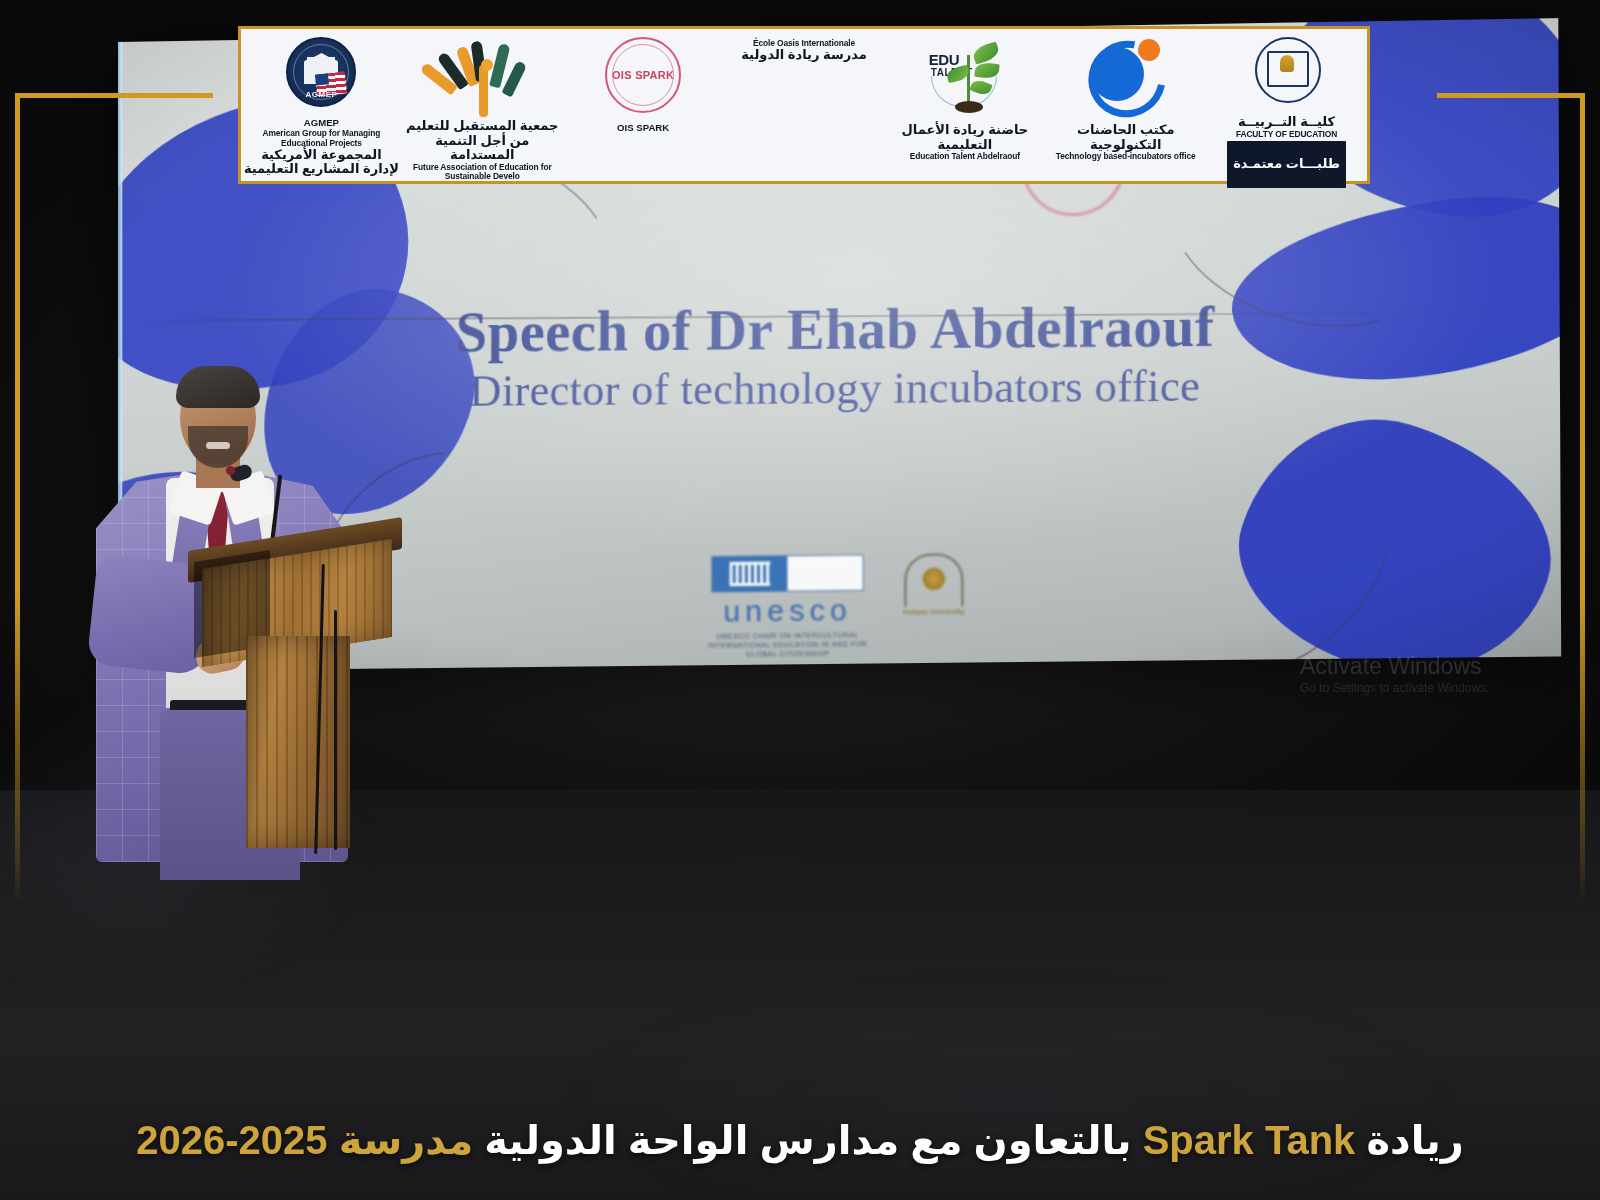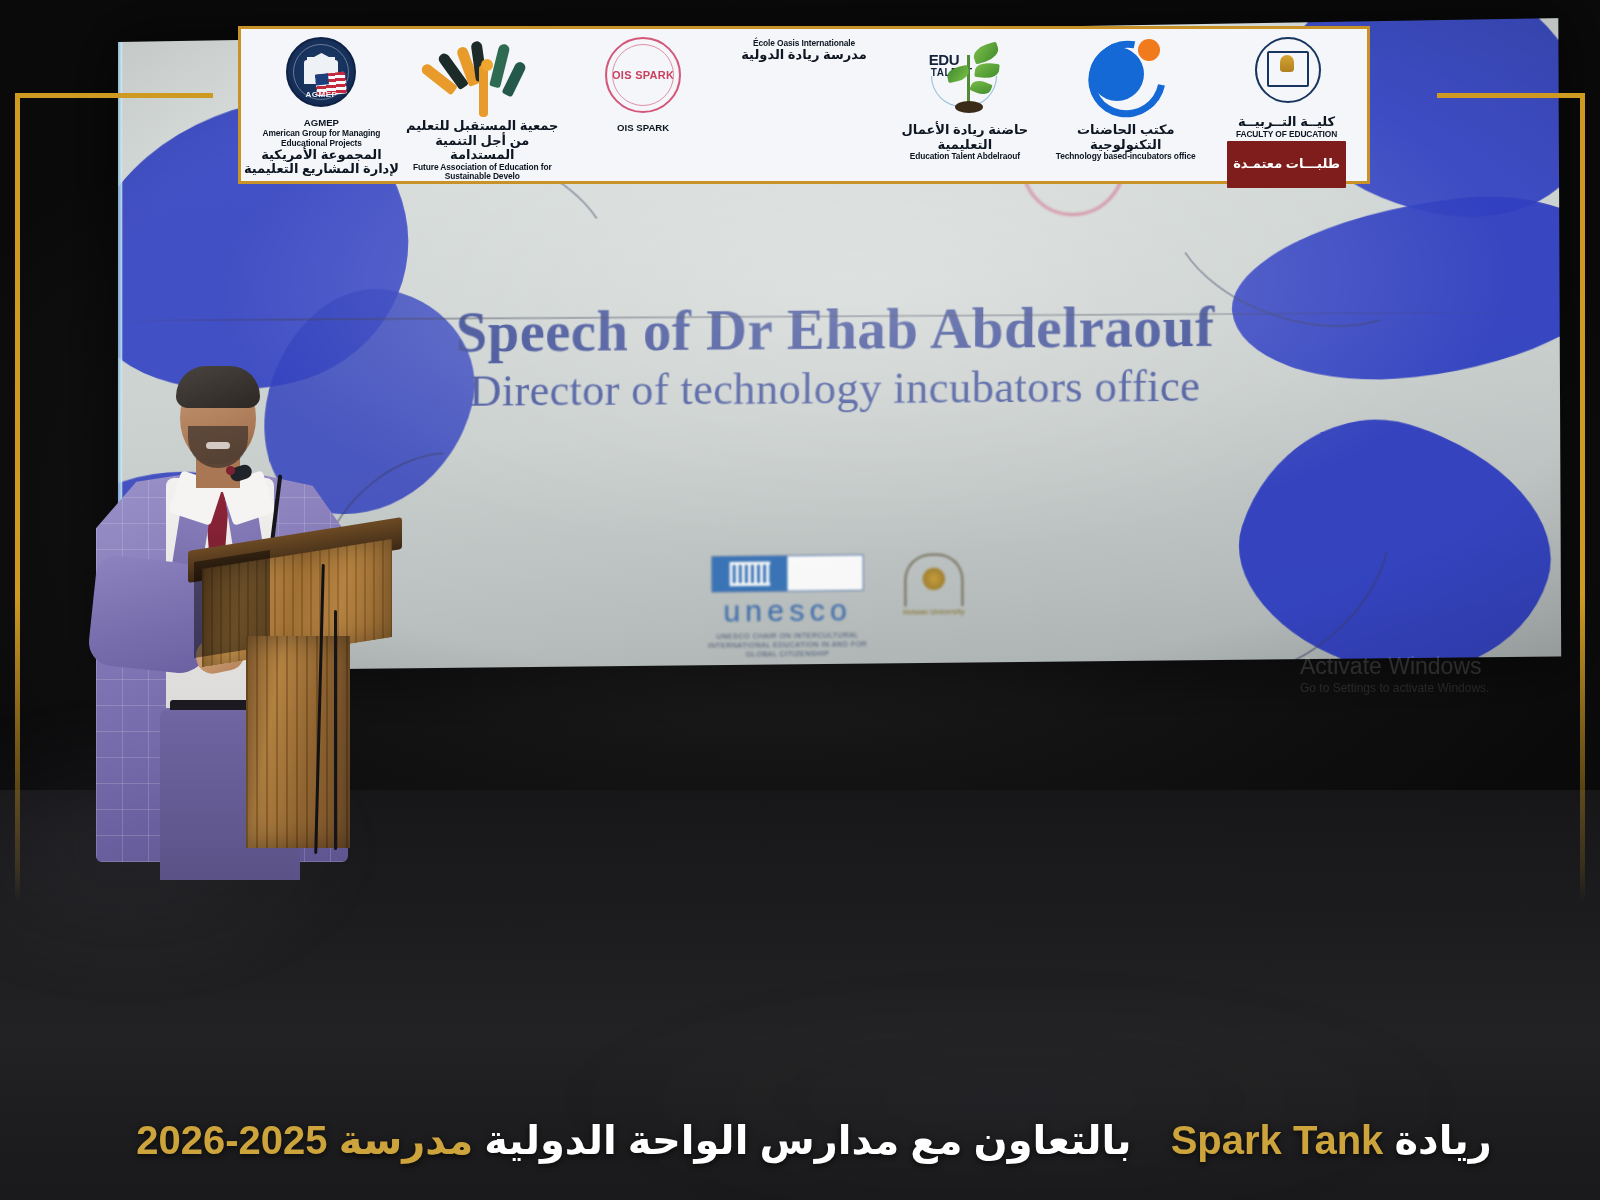--- a/index.html
+++ b/index.html
@@ -311,21 +311,21 @@
 
   
   .caption{
     position:absolute;left:0;right:0;bottom:36px;text-align:center;
     direction:rtl;font-size:40px;font-weight:700;color:#ffffff;
     letter-spacing:0;line-height:1.2;
     text-shadow:0 2px 6px rgba(0,0,0,.7);
     padding:0 70px;box-sizing:border-box;
   }
   .caption .gold{color:#cda33c;}
-  .caption .ltr{direction:ltr;display:inline-block;margin-left:28px;}
+  .caption .ltr{direction:ltr;display:inline-block;}
 </style>
 </head>
 <body>
 
 <div class="stage">
 
   <div class="hall"></div>
   <div class="hall-floor"></div>
   <div class="hall-glow"></div>
   <div class="hall-glow2"></div>
@@ -516,21 +516,21 @@
       <div class="logo-art">
         <div class="foe">
           <div class="foe-ring"></div>
           <div class="foe-book"></div>
           <div class="foe-bulb"></div>
         </div>
       </div>
       <div class="logo-cap">
         <div class="ar">كليــة التــربيــة</div>
         <div class="en">FACULTY OF EDUCATION</div>
-        <div class="ar" style="background:#7f1d1d;color:#fff;display:inline-block;padding:16px 6px;margin-top:2px;border-radius:1px;">طلبـــات معتمـدة</div>
+        <div class="ar" style="background:#0f172a;color:#fff;display:inline-block;padding:16px 6px;margin-top:2px;border-radius:1px;">طلبـــات معتمـدة</div>
       </div>
     </div>
 
   </div>
 
   <div class="caption">
     <span>ريادة</span>
     <span class="gold ltr">Spark Tank</span>
     <span>بالتعاون مع مدارس الواحة الدولية</span>
     <span class="gold">مدرسة</span>

